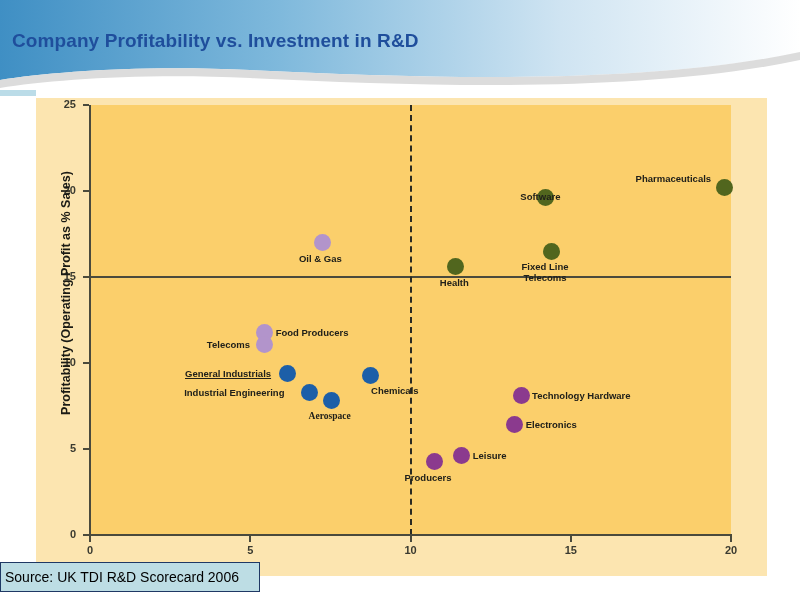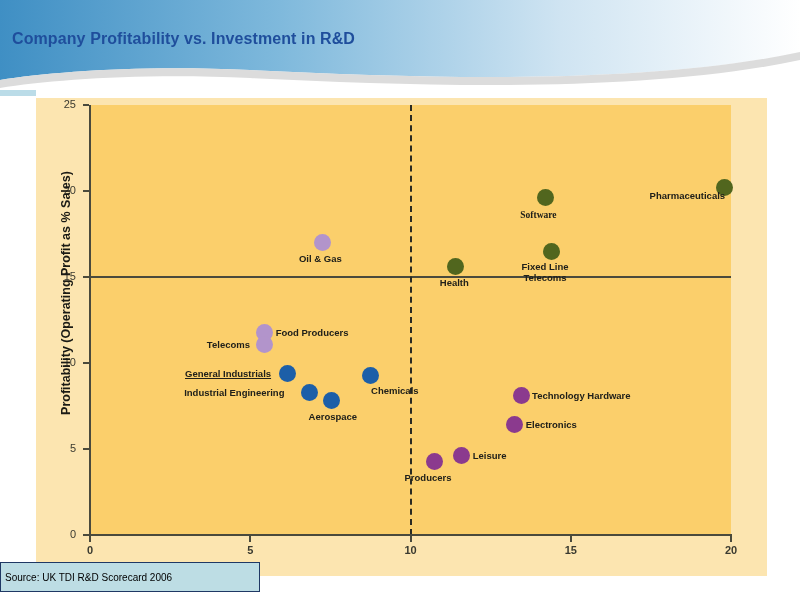--- a/index.html
+++ b/index.html
@@ -20,21 +20,21 @@
     position: absolute;
     left: 0; top: 0;
     width: 800px; height: 96px;
     overflow: hidden;
   }
   #header-banner svg { display: block; }
   #slide-title {
     position: absolute;
     left: 12px;
     top: 30px;
-    font-size: 16px;
+    font-size: 19px;
     font-weight: bold;
     color: #1F4E9C;
     letter-spacing: 0.1px;
     white-space: nowrap;
   }
 
   
   #chart-frame {
     position: absolute;
     left: 36px;
@@ -76,21 +76,21 @@
   .tick-mark-x {
     position: absolute;
     width: 2px; height: 6px;
     background: #4A4A3C;
     top: 438px;
   }
   .tick-label-y {
     position: absolute;
     right: 691px;
     font-size: 11px;
-    font-weight: normal;
+    font-weight: bold;
     color: #3A3A30;
     text-align: right;
     width: 40px;
     padding-left: 13px;
   }
   .tick-label-x {
     position: absolute;
     top: 446px;
     font-size: 11px;
     font-weight: bold;
@@ -164,21 +164,21 @@
     left: 0px;
     top: 562px;
     width: 260px;
     height: 30px;
     background: #BDDDE4;
     border: 1px solid #1F3864;
     box-sizing: border-box;
     display: flex;
     align-items: center;
     padding-left: 4px;
-    font-size: 10px;
+    font-size: 14px;
     color: #000000;
   }
 </style>
 </head>
 <body>
 
 <div id="header-banner">
   <svg width="800" height="96" viewBox="0 0 800 96">
     <defs>
       <linearGradient id="bannerGrad" x1="0" y1="0" x2="1" y2="0">
@@ -211,32 +211,32 @@
         <div class="pt-label" style="left: 208.962px; top: 147.6px; text-align: center;">Oil &amp; Gas</div>
         <div class="data-point" title="Food Producers (5.45, 11.8)" style="left: 174.673px; top: 227.04px; background: rgb(178, 148, 203);"></div>
         <div class="pt-label" style="left: 185.673px; top: 221.54px;">Food Producers</div>
         <div class="data-point" title="Household (5.45, 11.1)" style="left: 174.673px; top: 239.08px; background: rgb(178, 148, 203);"></div>
         <div class="pt-label" style="left: 116.873px; top: 233.58px;">Telecoms</div>
         <div class="data-point" title="General Industrials (6.15, 9.4)" style="left: 197.107px; top: 268.32px; background: rgb(28, 95, 168);"></div>
         <div class="pt-label" style="left: 95px; top: 262.82px; text-decoration: underline;">General Industrials</div>
         <div class="data-point" title="Industrial Engineering (6.85, 8.3)" style="left: 219.542px; top: 287.24px; background: rgb(28, 95, 168);"></div>
         <div class="pt-label" style="left: 94.1425px; top: 281.74px;">Industrial Engineering</div>
         <div class="data-point" title="Aerospace (7.55, 7.8)" style="left: 241.977px; top: 295.84px; background: rgb(28, 95, 168);"></div>
-        <div class="pt-label" style="left: 218.577px; top: 305.84px; text-align: right;">Aerospace</div>
+        <div class="pt-label" style="left: 218.577px; top: 305.84px; text-align: right; font-family: Liberation Serif, serif;">Aerospace</div>
         <div class="data-point" title="Chemicals (8.75, 9.3)" style="left: 280.438px; top: 270.04px; background: rgb(28, 95, 168);"></div>
         <div class="pt-label" style="left: 253.037px; top: 280.04px; text-align: center; margin-left: 28px;">Chemicals</div>
         <div class="data-point" title="Health (11.4, 15.6)" style="left: 365.37px; top: 161.68px; background: rgb(81, 102, 30);"></div>
         <div class="pt-label" style="left: 349.77px; top: 171.68px; text-align: center;">Health</div>
         <div class="data-point" title="Software (14.2, 19.6)" style="left: 455.11px; top: 92.88px; background: rgb(81, 102, 30);"></div>
-        <div class="pt-label" style="left: 430.31px; top: 105px; text-align: center; font-family: Liberation Serif, serif;">Software</div>
+        <div class="pt-label" style="left: 430.31px; top: 86px; text-align: center;">Software</div>
         <div class="data-point" title="Fixed Line Telecoms (14.4, 16.5)" style="left: 461.52px; top: 146.2px; background: rgb(81, 102, 30);"></div>
         <div class="pt-label" style="left: 431.52px; top: 156.2px; text-align: center;">Fixed Line
 Telecoms</div>
         <div class="data-point" title="Pharmaceuticals (19.8, 20.2)" style="left: 634.59px; top: 82.56px; background: rgb(81, 102, 30);"></div>
-        <div class="pt-label" style="left: 545.59px; top: 85px; margin-left: 14px;">Pharmaceuticals</div>
+        <div class="pt-label" style="left: 545.59px; top: 68px;">Pharmaceuticals</div>
         <div class="data-point" title="Technology Hardware (13.45, 8.1)" style="left: 431.072px; top: 290.68px; background: rgb(139, 58, 142);"></div>
         <div class="pt-label" style="left: 442.072px; top: 285.18px;">Technology Hardware</div>
         <div class="data-point" title="Electronics (13.25, 6.45)" style="left: 424.662px; top: 319.06px; background: rgb(139, 58, 142);"></div>
         <div class="pt-label" style="left: 435.662px; top: 313.56px;">Electronics</div>
         <div class="data-point" title="Leisure (11.6, 4.6)" style="left: 371.78px; top: 350.88px; background: rgb(139, 58, 142);"></div>
         <div class="pt-label" style="left: 382.78px; top: 345.38px;">Leisure</div>
         <div class="data-point" title="Automotive (10.75, 4.25)" style="left: 344.537px; top: 356.9px; background: rgb(139, 58, 142);"></div>
         <div class="pt-label" style="left: 314.537px; top: 366.9px; text-align: center;">Producers</div>
       </div>
   </div>

